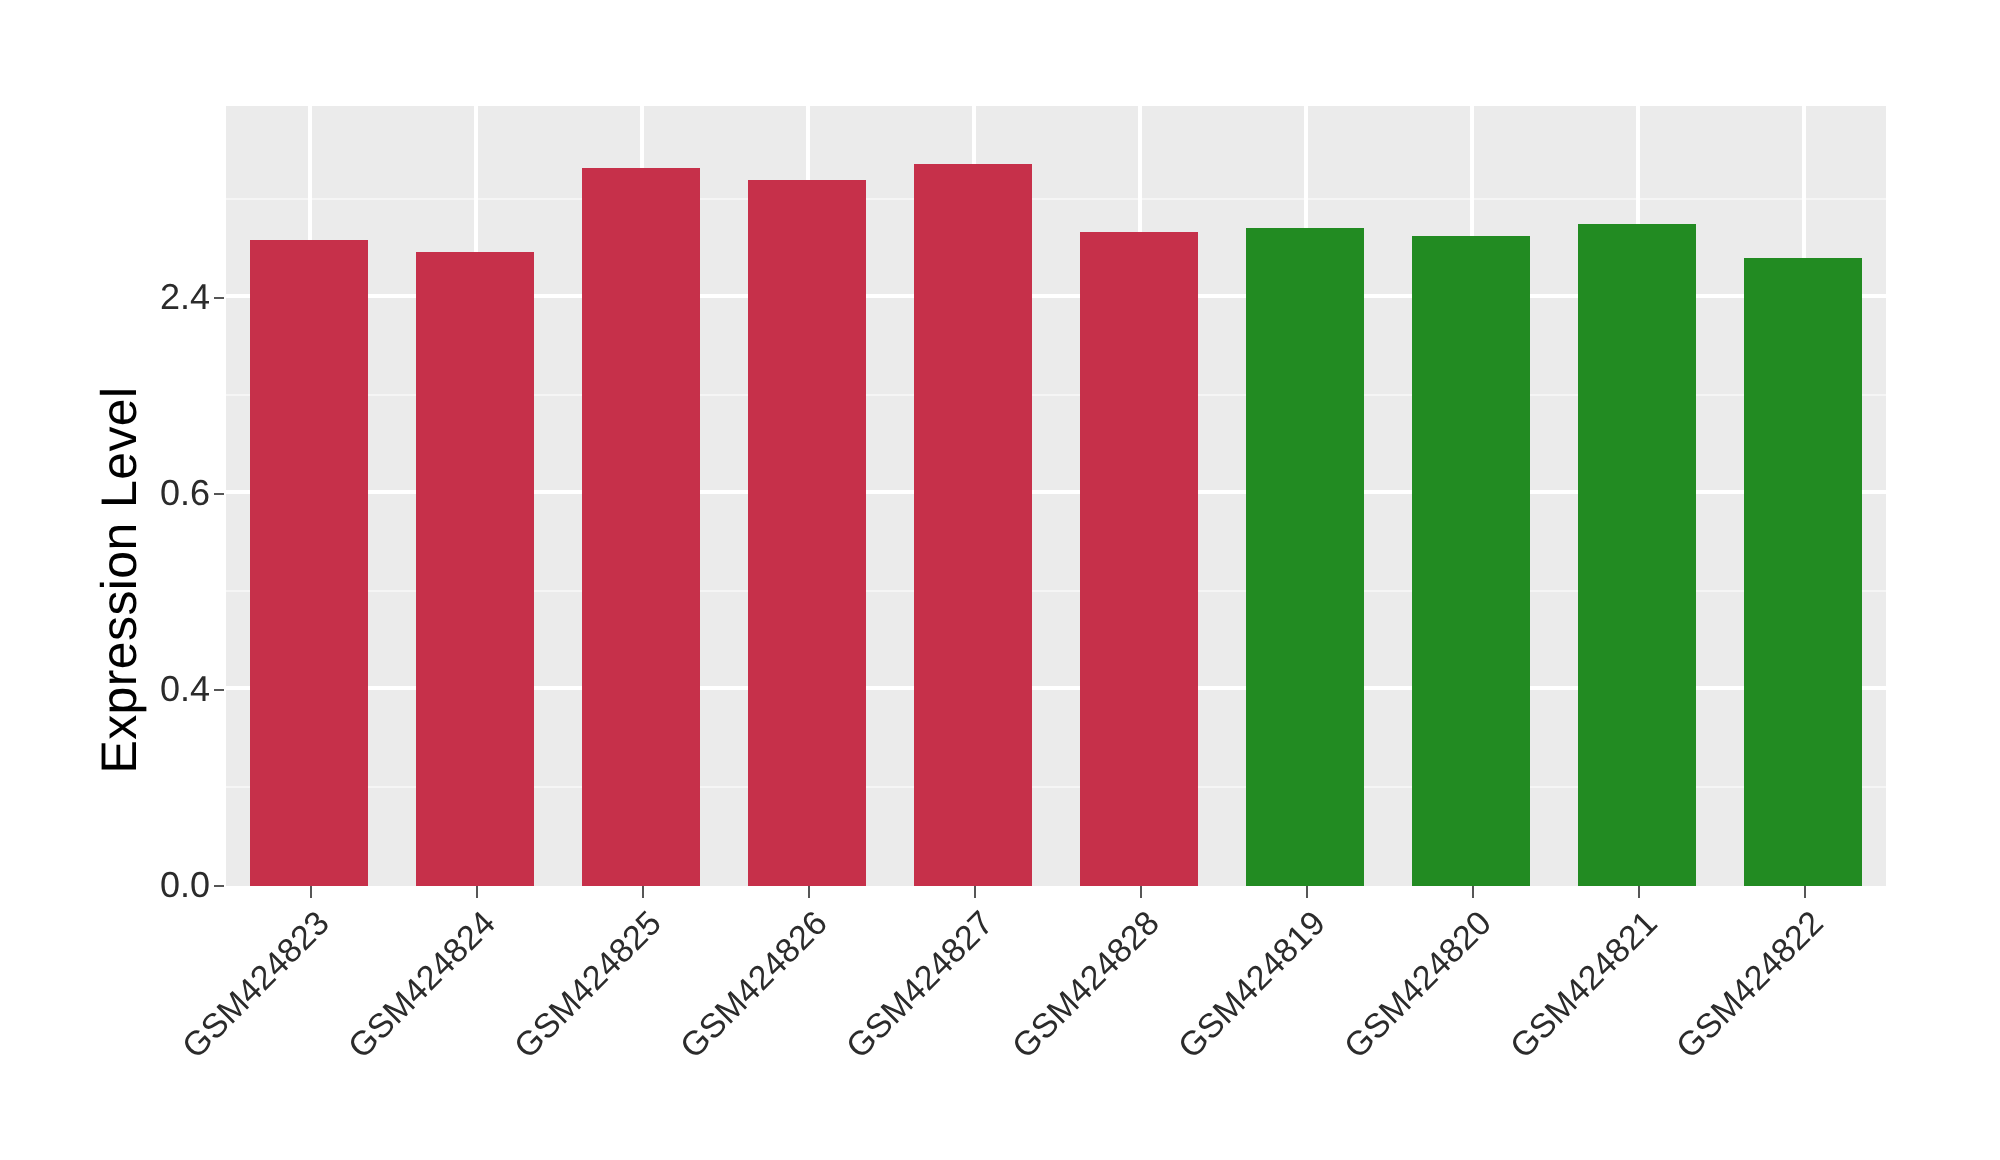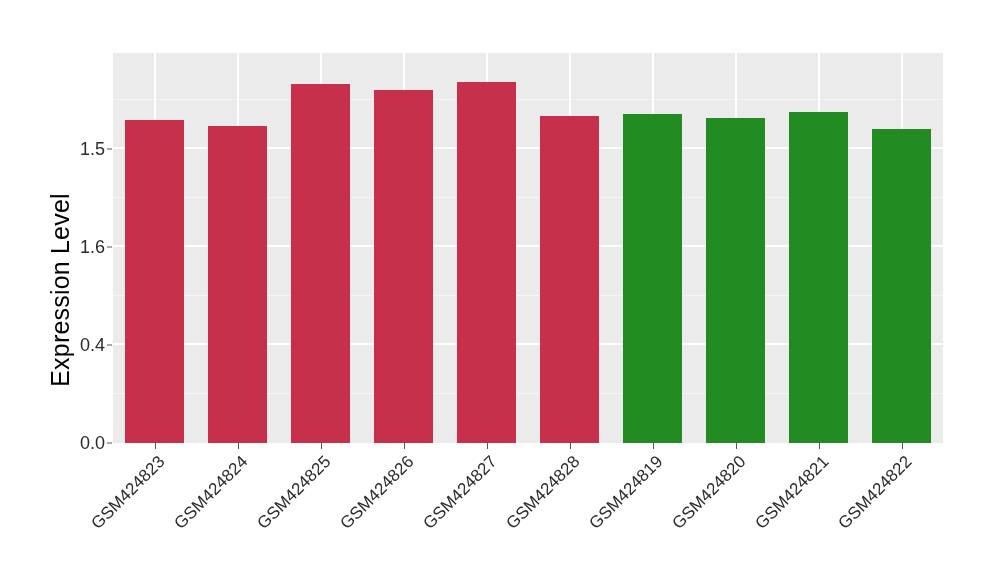--- a/index.html
+++ b/index.html
@@ -121,22 +121,22 @@
 </head>
 <body>
 
 <div id="chart-root">
 
   <div id="y-axis-title">Expression Level</div>
 
   <div id="y-tick-labels">
       <div class="y-tick-label" style="top: 443px;">0.0</div>
       <div class="y-tick-label" style="top: 345.01px;">0.4</div>
-      <div class="y-tick-label" style="top: 247.02px;">1.6</div>
-      <div class="y-tick-label" style="top: 149.03px;">1.5</div>
+      <div class="y-tick-label" style="top: 247.02px;">0.6</div>
+      <div class="y-tick-label" style="top: 149.03px;">2.4</div>
     </div>
 
   <div id="panel">
     <div id="gridlines">
         <div class="grid-minor-h" style="bottom: 48.995px;"></div>
         <div class="grid-minor-h" style="bottom: 146.985px;"></div>
         <div class="grid-minor-h" style="bottom: 244.975px;"></div>
         <div class="grid-minor-h" style="bottom: 342.965px;"></div>
         <div class="grid-major-h" style="bottom: 97.9899px;"></div>
         <div class="grid-major-h" style="bottom: 195.98px;"></div>

